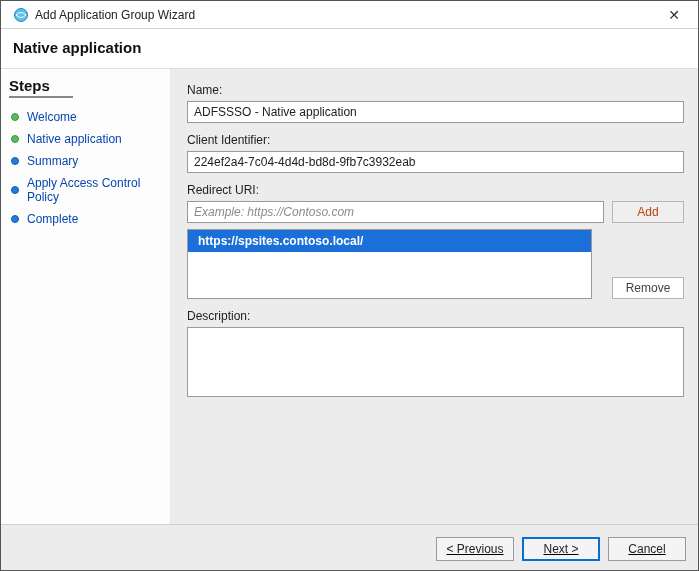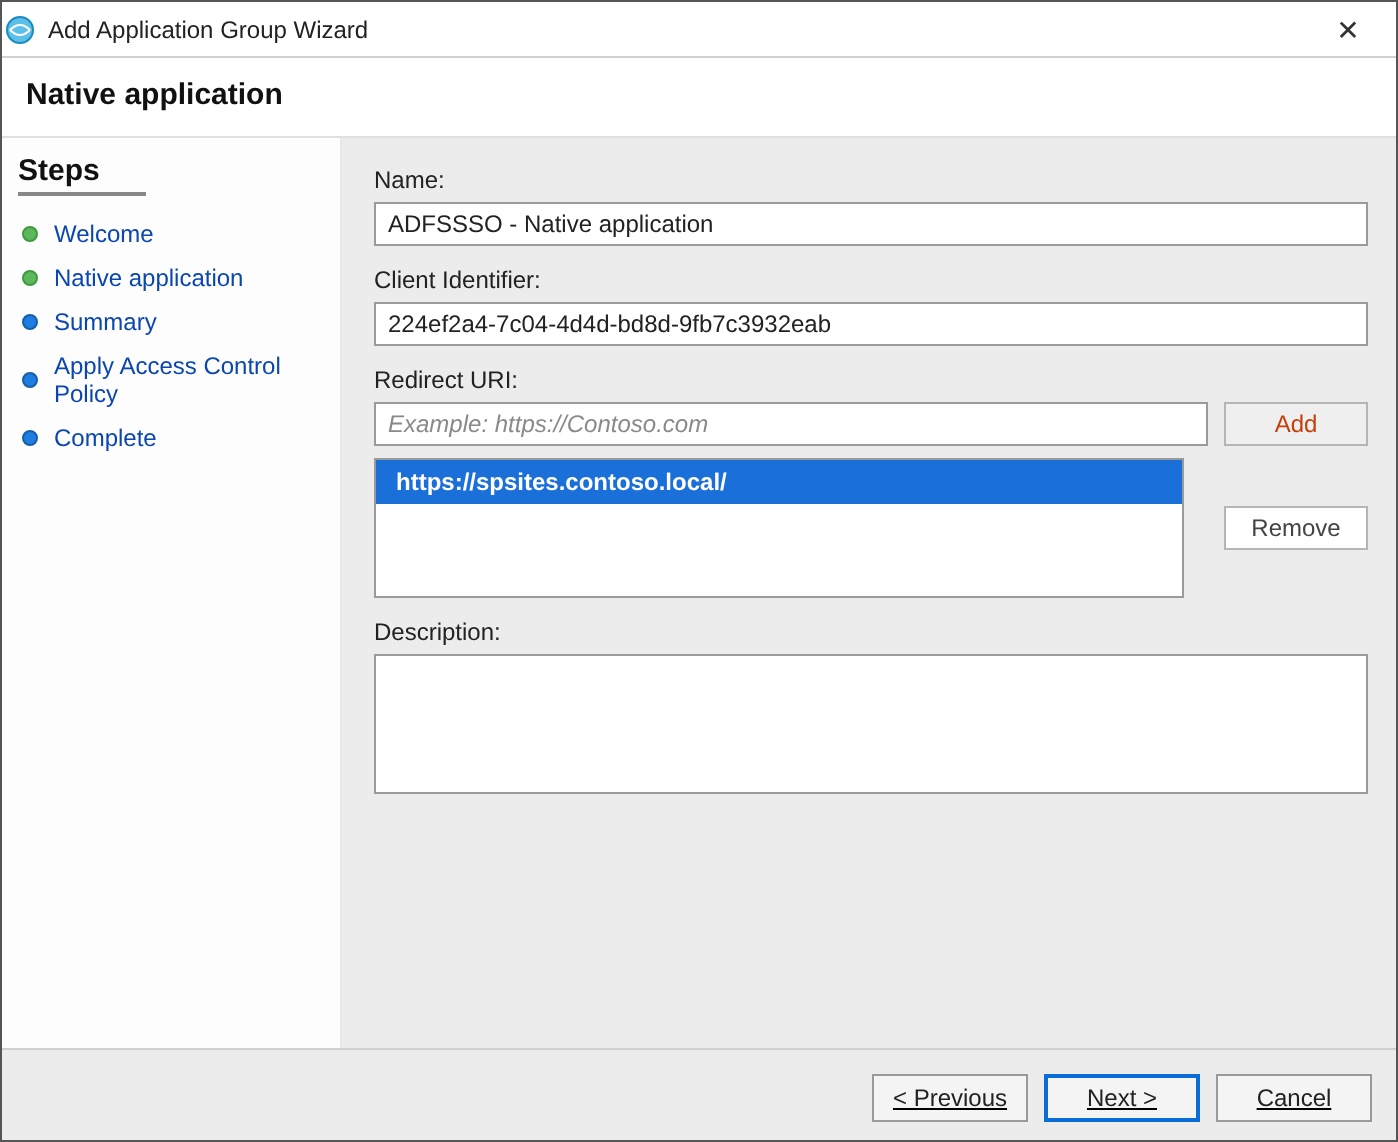--- a/index.html
+++ b/index.html
@@ -9,21 +9,21 @@
       background: #fff;
       width: 699px;
       height: 571px;
       overflow: hidden;
       border: 1px solid #555;
     }
     .titlebar {
       display: flex;
       align-items: center;
       height: 28px;
-      padding: 0 6px 0 1px;
+      padding: 0 6px 0 12px;
       border-bottom: 1px solid #d0d0d0;
       background: #fff;
     }
     .titlebar .app-icon {
       width: 16px; height: 16px;
       margin-right: 6px;
       display: inline-flex; align-items:center; justify-content:center;
     }
     .titlebar .title { font-size: 12px; color: #222; flex: 1; }
     .titlebar .close {
@@ -86,21 +86,21 @@
     .uri-row { display:flex; gap:8px; align-items:center; margin-top:4px; }
     .uri-row .text-input { flex:1; }
     .small-btn {
       width: 72px; height:22px;
       font-size:12px;
       background:#ffffff;
       border:1px solid #b5b5b5;
       color:#444;
     }
     .small-btn:disabled { color:#c2410c; background:#efefef; }
-    .uri-list-row { display:flex; gap:20px; align-items:center; margin-top:6px; }
+    .uri-list-row { display:flex; gap:20px; align-items:flex-end; margin-top:6px; }
     .uri-list {
       flex:1; height:70px;
       background:#fff; border:1px solid #9a9a9a;
     }
     .uri-list .item {
       background:#1a6fd8; color:#fff;
       padding:4px 10px; font-size:12px; font-weight:bold;
     }
     .desc {
       width:100%; height:70px;

